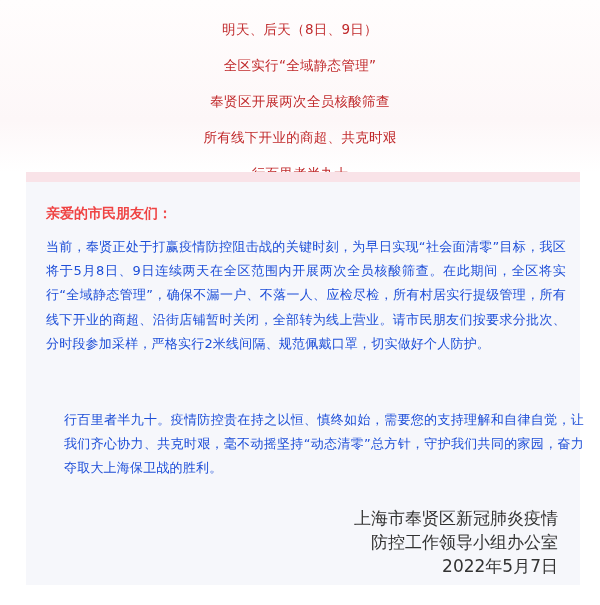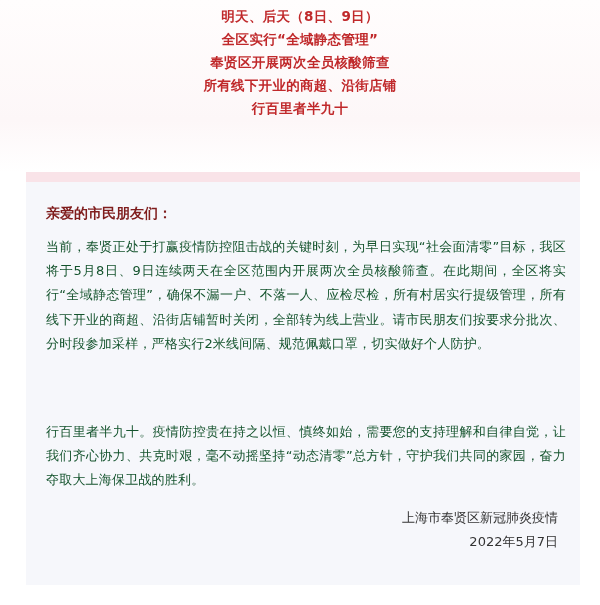--- a/index.html
+++ b/index.html
@@ -13,71 +13,73 @@
       position: absolute; left: 0; top: 0; width: 600px; height: 172px;
       background: linear-gradient(180deg, #fffdfd 0%, #fdf7f8 70%, #ffffff 100%);
     }
     .hero-lines {
       position: absolute; left: 0; top: 5px; width: 600px;
       text-align: center;
     }
     .hero-line {
       display: block;
       color: #c0292b;
-      font-weight: bold;
+      font-weight: normal;
       font-size: 13.5px;
       line-height: 23px;
       height: 23px;
       letter-spacing: 0.3px;
+      margin-top: 13px;
     }
     .card {
       position: absolute; left: 26px; top: 172px; width: 554px; height: 413px;
       background: #f6f7fb;
     }
     .card-strip {
       position: absolute; left: 0; top: 0; width: 100%; height: 10px;
       background: #f9e3e8;
     }
     .greeting {
       position: absolute; left: 20px; top: 31px;
-      font-size: 14px; font-weight: bold; color: #7f1d1d;
+      font-size: 14px; font-weight: bold; color: #ef4444;
       line-height: 20px;
     }
     .para {
       position: absolute; left: 20px; width: 520px;
-      font-size: 13px; color: #14532d;
+      font-size: 13px; color: #1d4ed8;
       line-height: 24.2px;
       text-align: justify;
       letter-spacing: 0.2px;
     }
     .para1 { top: 63px; }
-    .para2 { top: 248px; }
+    .para2 { top: 236px; margin-left: 18px; }
     .signature {
       position: absolute; right: 22px; top: 334px;
       text-align: right;
-      font-size: 13px; color: #333333;
+      font-size: 17px; color: #333333;
       line-height: 24px;
     }
     .signature span { display: block; }
   </style>
 </head>
 <body>
 
 <div class="hero">
   <div class="hero-lines">
     <span class="hero-line">明天、后天（8日、9日）</span>
     <span class="hero-line">全区实行“全域静态管理”</span>
     <span class="hero-line">奉贤区开展两次全员核酸筛查</span>
-    <span class="hero-line">所有线下开业的商超、沿街店铺</span>
+    <span class="hero-line">所有线下开业的商超、共克时艰</span>
     <span class="hero-line">行百里者半九十</span>
   </div>
 </div>
 
 <div class="card">
   <div class="card-strip"></div>
   <div class="greeting">亲爱的市民朋友们：</div>
   <div class="para para1">当前，奉贤正处于打赢疫情防控阻击战的关键时刻，为早日实现“社会面清零”目标，我区将于5月8日、9日连续两天在全区范围内开展两次全员核酸筛查。在此期间，全区将实行“全域静态管理”，确保不漏一户、不落一人、应检尽检，所有村居实行提级管理，所有线下开业的商超、沿街店铺暂时关闭，全部转为线上营业。请市民朋友们按要求分批次、分时段参加采样，严格实行2米线间隔、规范佩戴口罩，切实做好个人防护。</div>
   <div class="para para2">行百里者半九十。疫情防控贵在持之以恒、慎终如始，需要您的支持理解和自律自觉，让我们齐心协力、共克时艰，毫不动摇坚持“动态清零”总方针，守护我们共同的家园，奋力夺取大上海保卫战的胜利。</div>
   <div class="signature">
     <span>上海市奉贤区新冠肺炎疫情</span>
+    <span>防控工作领导小组办公室</span>
     <span>2022年5月7日</span>
   </div>
 </div>
 
 </body></html>

